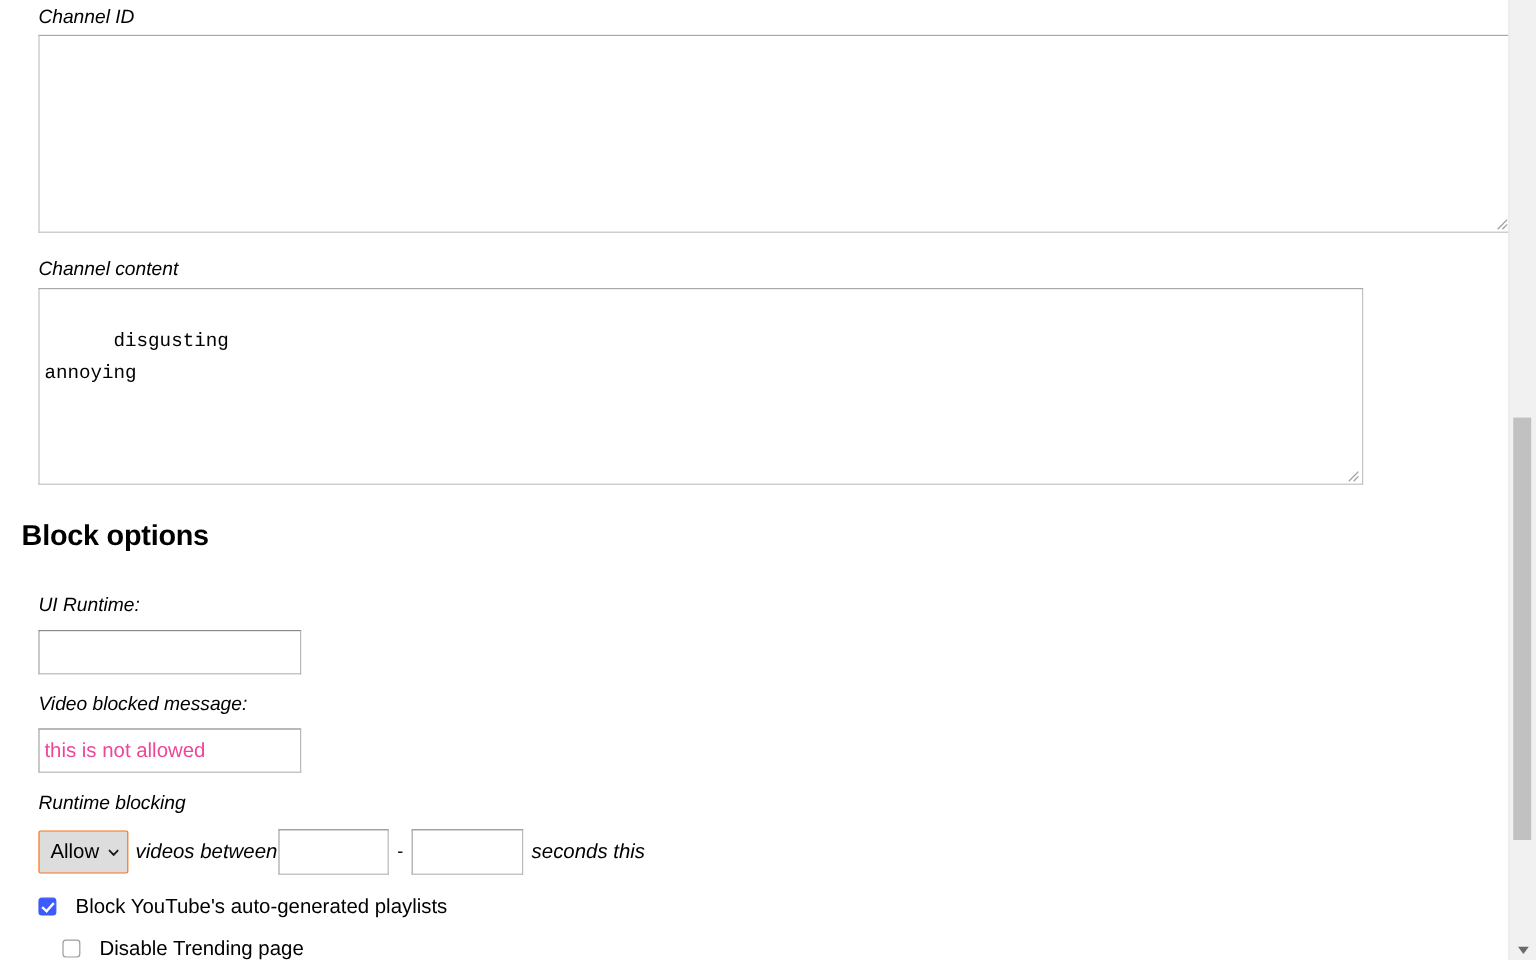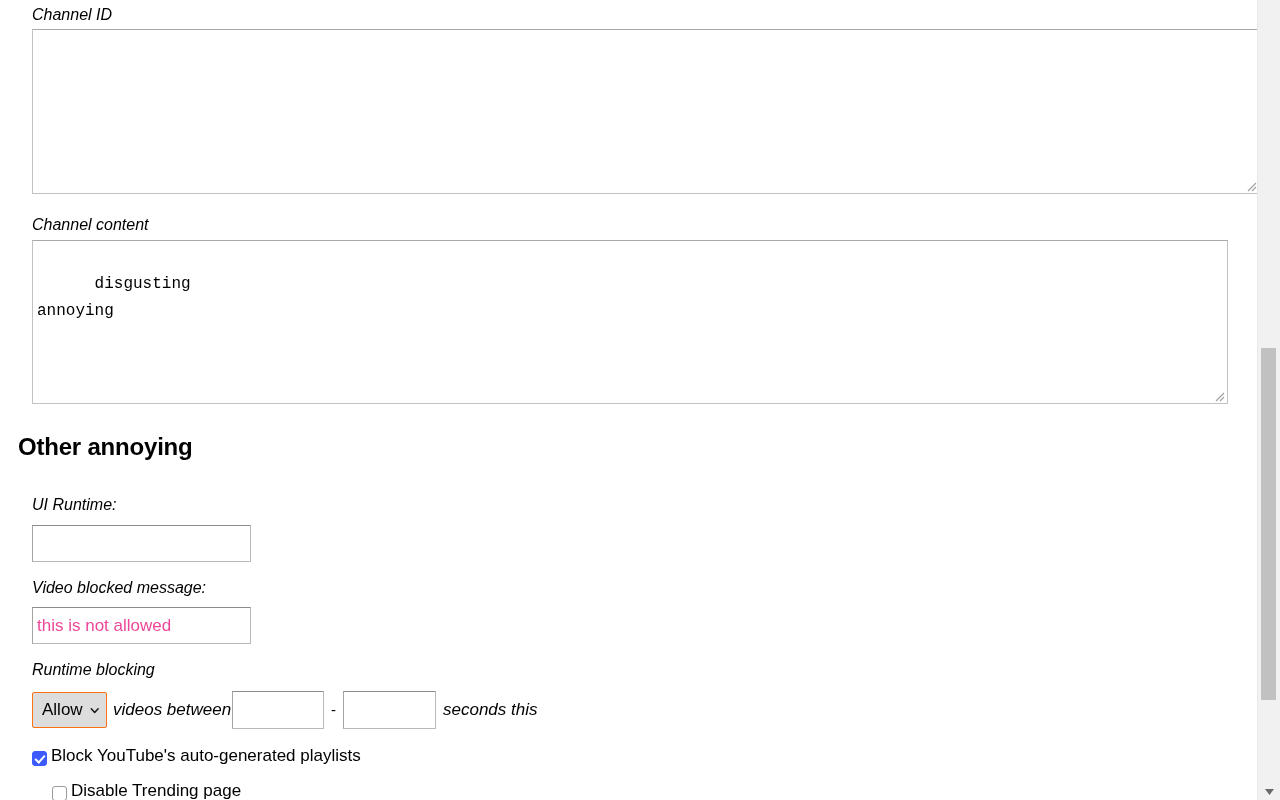--- a/index.html
+++ b/index.html
@@ -140,22 +140,22 @@
     position: absolute;
     font-size: 15px;
     color: #000000;
     font-family: "Liberation Sans", sans-serif;
   }
 
   
   .check-row {
     position: absolute;
     display: flex;
-    align-items: flex-end;
-    gap: 4px;
+    align-items: center;
+    gap: 16px;
     font-family: "Liberation Sans", sans-serif;
     font-size: 17px;
     line-height: 21px;
     color: #000000;
     white-space: nowrap;
   }
 
   .cb {
     box-sizing: border-box;
     width: 15px;
@@ -227,29 +227,29 @@
 
     <div class="textarea-box" style="left:20px; top:29px; width:1228px; height:165px;">
       <span></span>
       <svg class="resize-grip" viewBox="0 0 13 13">
         <path d="M12 4 L4 12 M12 8 L8 12" stroke="#a0a0a0" stroke-width="1.1" fill="none"></path>
       </svg>
     </div>
 
     <div class="field-label" style="position:absolute; left:20px; top:215px;">Channel content</div>
 
-    <div class="textarea-box" style="left:20px; top:240px; width:1196px; height:164px;">
+    <div class="textarea-box" style="left:20px; top:240px; width:1104px; height:164px;">
       <span>disgusting
 annoying</span>
       <svg class="resize-grip" viewBox="0 0 13 13">
         <path d="M12 4 L4 12 M12 8 L8 12" stroke="#a0a0a0" stroke-width="1.1" fill="none"></path>
       </svg>
     </div>
 
-    <div class="section-heading" style="left:6px; top:433px;">Other annoying</div>
+    <div class="section-heading" style="left:6px; top:433px;">Block options</div>
 
     <div class="field-label" style="position:absolute; left:20px; top:495px;">UI Runtime:</div>
 
     <div class="text-input" style="left:20px; top:525px; width:219px; height:37px;">
       <span></span>
     </div>
 
     <div class="field-label" style="position:absolute; left:20px; top:578px;">Video blocked message:</div>
 
     <div class="text-input" style="left:20px; top:607px; width:219px; height:37px;">

